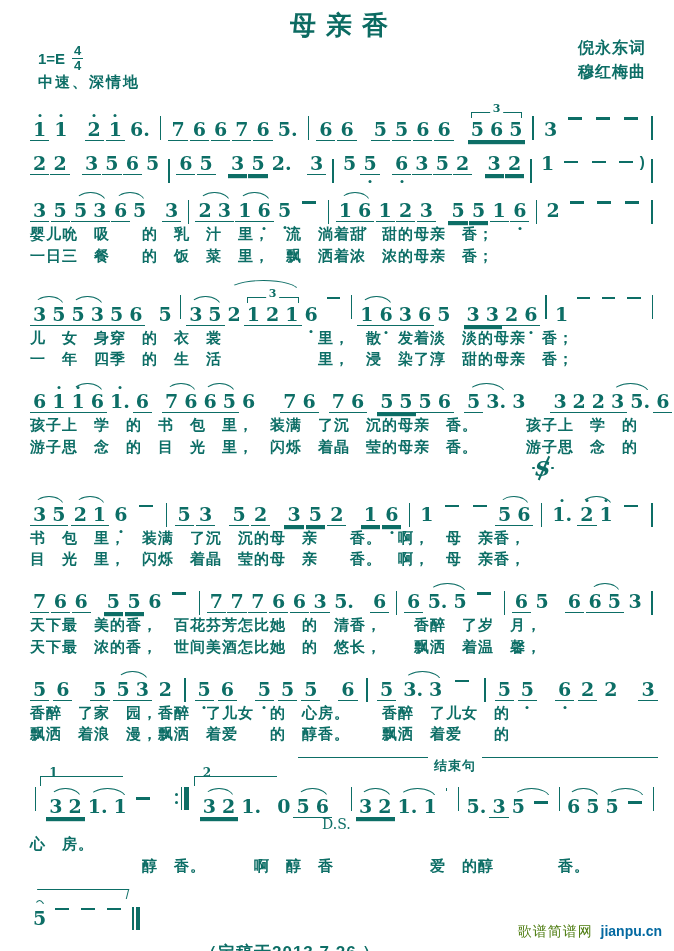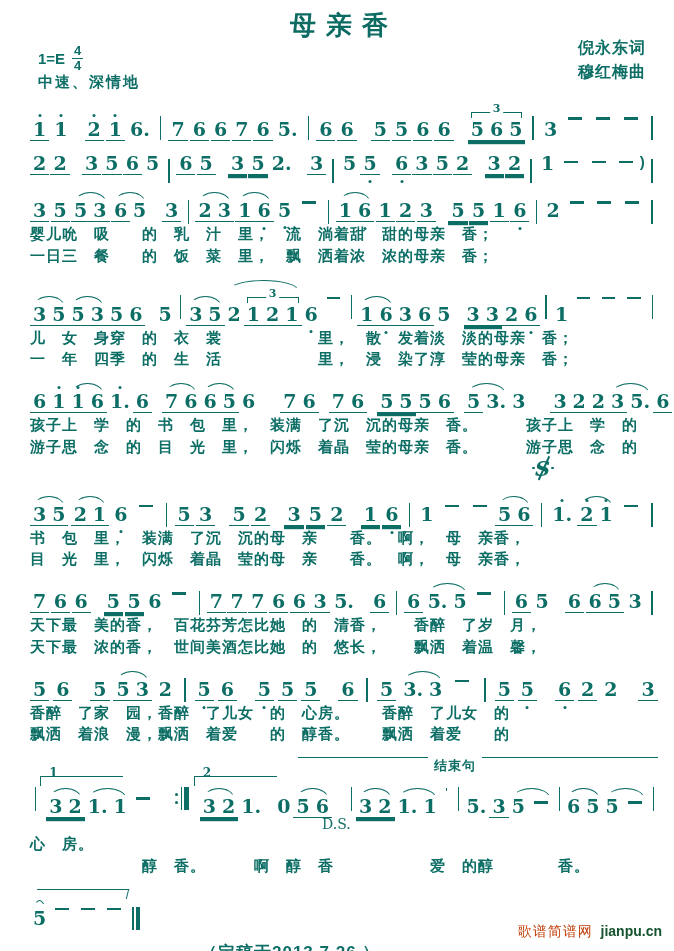--- a/index.html
+++ b/index.html
@@ -62,22 +62,22 @@
 .eh-gap{width:268px;flex:0 0 auto}
 .eh-line{height:0;border-top:1.4px solid #0d6e66}
 .eh-line.left{width:130px}
 .eh-line.right{flex:1}
 .eh-label{font-size:13px;font-weight:700;padding:0 6px;letter-spacing:1px}
 .final-corner{width:92px;height:10px;border-top:1.5px solid #0d6e66;border-right:1.5px solid #0d6e66;margin:0 0 0 6px;transform:skewX(-14deg)}
 
 
 .date{margin:10px 0 0 170px;font-size:17px;font-weight:700;letter-spacing:1px}
 .watermark{position:absolute;right:12px;bottom:10px;font-size:14px}
-.watermark .site{color:#c2410c;letter-spacing:1px}
-.watermark a{color:#14532d;font-weight:700;text-decoration:none;margin-left:4px}
+.watermark .site{color:#4d7c0f;letter-spacing:1px}
+.watermark a{color:#0369a1;font-weight:700;text-decoration:none;margin-left:4px}
 </style>
 </head>
 <body>
 
 <div class="page">
   <div class="header">
     <div class="title">母亲香</div>
     <div class="keyrow">
       <span>1=E</span>
       <span class="meter">
@@ -267,21 +267,21 @@
             <span class="note down u1">6</span>
             <span class="bar"></span>
             <span class="note">1</span>
             <span class="dash"></span>
             <span class="dash"></span>
             <span class="dash"></span>
             <span class="bar"></span>
           </span>
         </div>
         <div class="lyrics-row">儿　女　身穿　的　衣　裳　　　　　　里，　散　发着淡　淡的母亲　香；</div>
-        <div class="lyrics-row">一　年　四季　的　生　活　　　　　　里，　浸　染了淳　莹的母亲　香；</div>
+        <div class="lyrics-row">一　年　四季　的　生　活　　　　　　里，　浸　染了淳　甜的母亲　香；</div>
       </div>
       <div class="music-line">
         <div class="notes-row">
           <span class="tokens">
             <span class="note u1">6</span>
             <span class="note up u1">1</span>
             <span class="grp slur">
               <span class="note up u1">1</span>
               <span class="note u1">6</span>
             </span>

